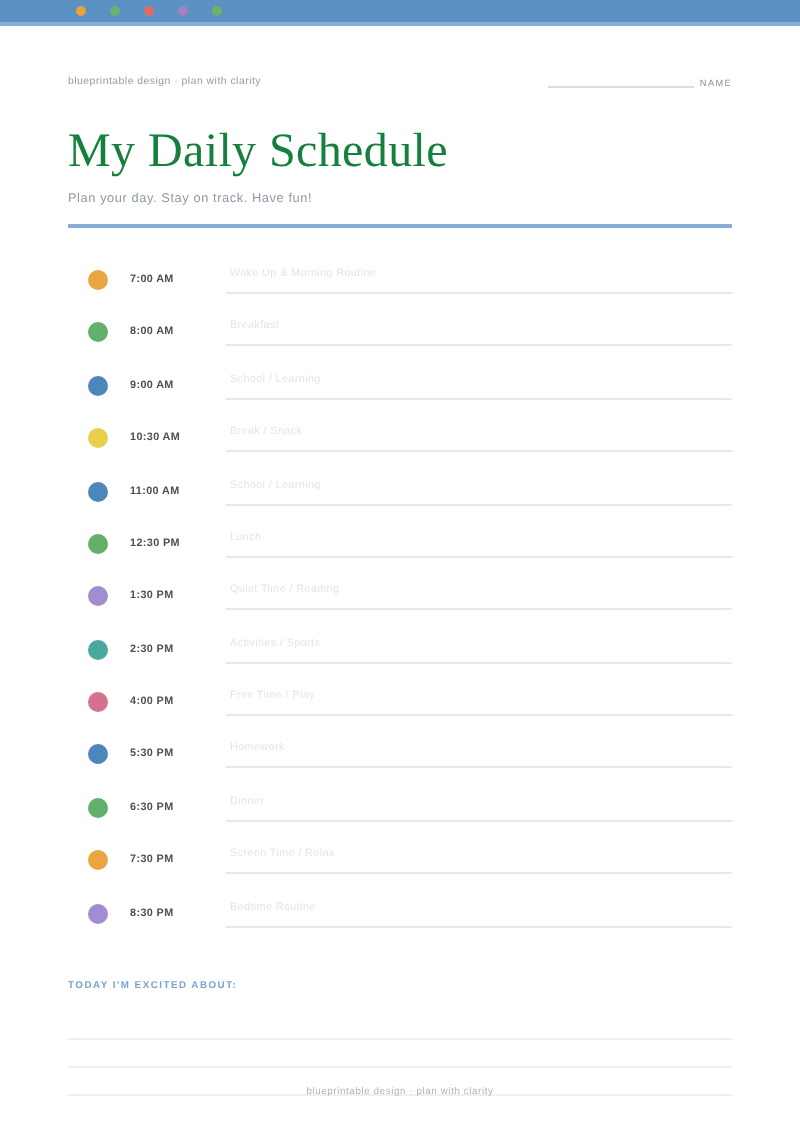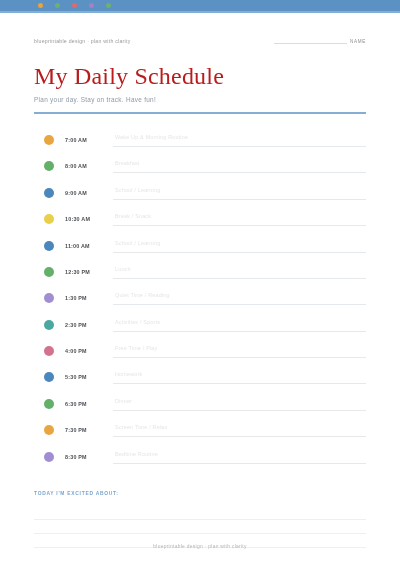--- a/index.html
+++ b/index.html
@@ -69,21 +69,21 @@
   .namelabel {
     font-size: 4.6px;
     letter-spacing: 0.7px;
     color: #8f8f8f;
   }
 
   
   .title {
     font-family: "Liberation Serif", serif;
     font-size: 24px;
-    color: #b91c1c;
+    color: #15803d;
     margin-top: 20px;
     letter-spacing: 0.2px;
     line-height: 1.05;
   }
   .subtitle {
     font-size: 6.4px;
     color: #8d99a6;
     margin-top: 7px;
     letter-spacing: 0.3px;
   }

